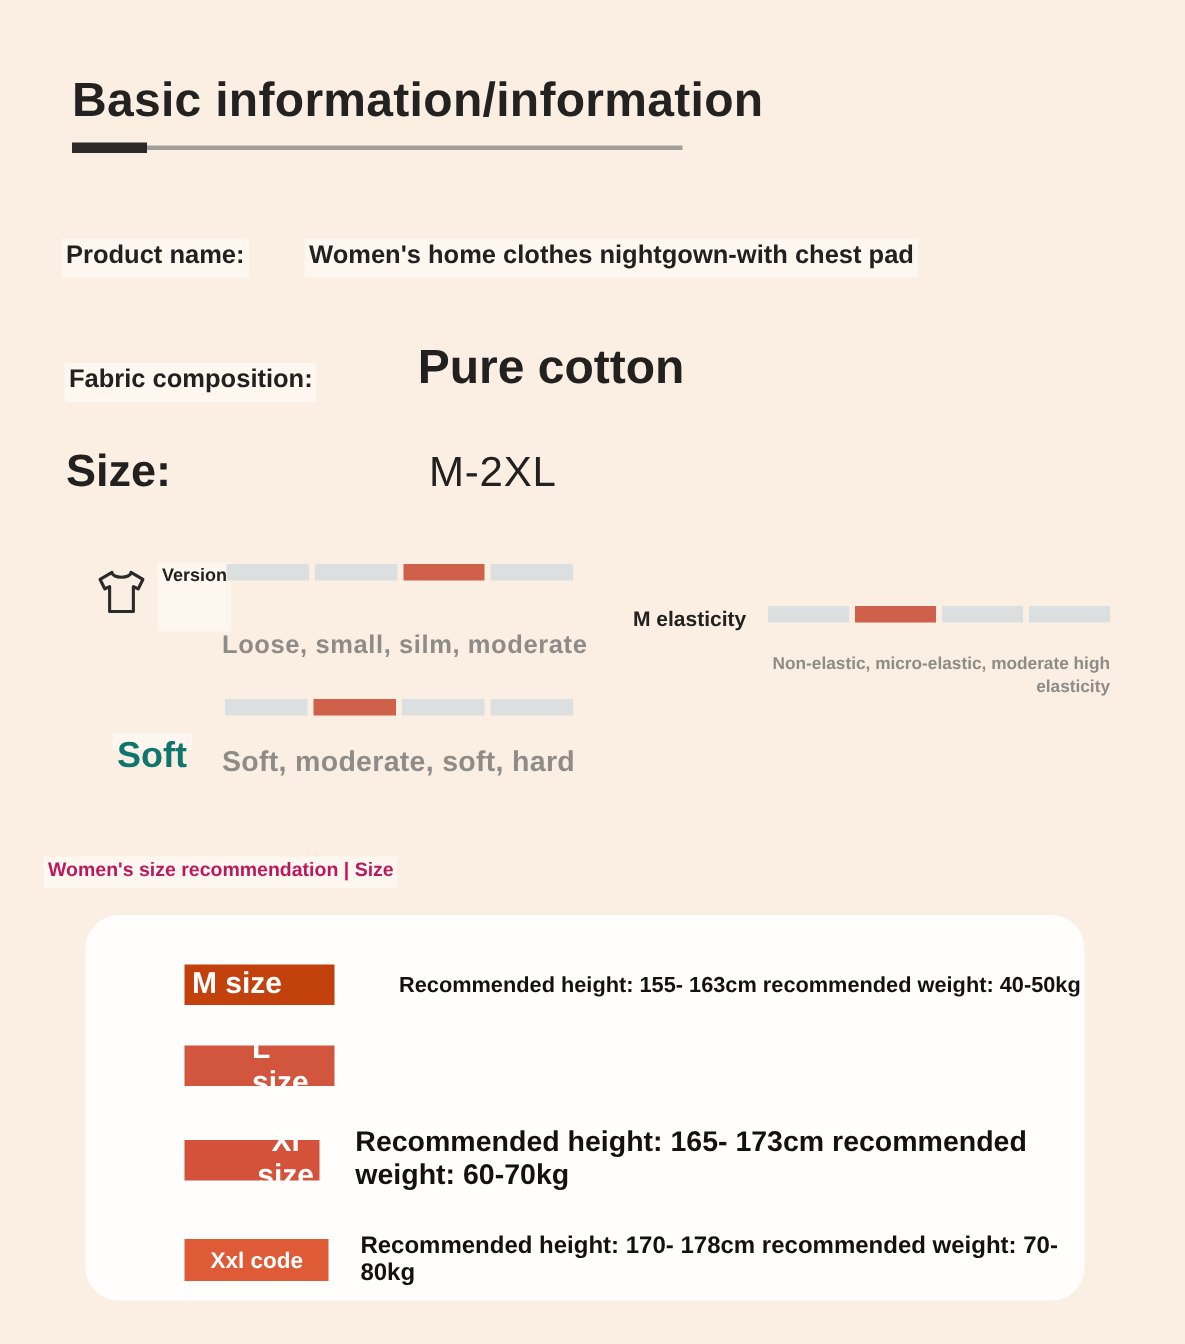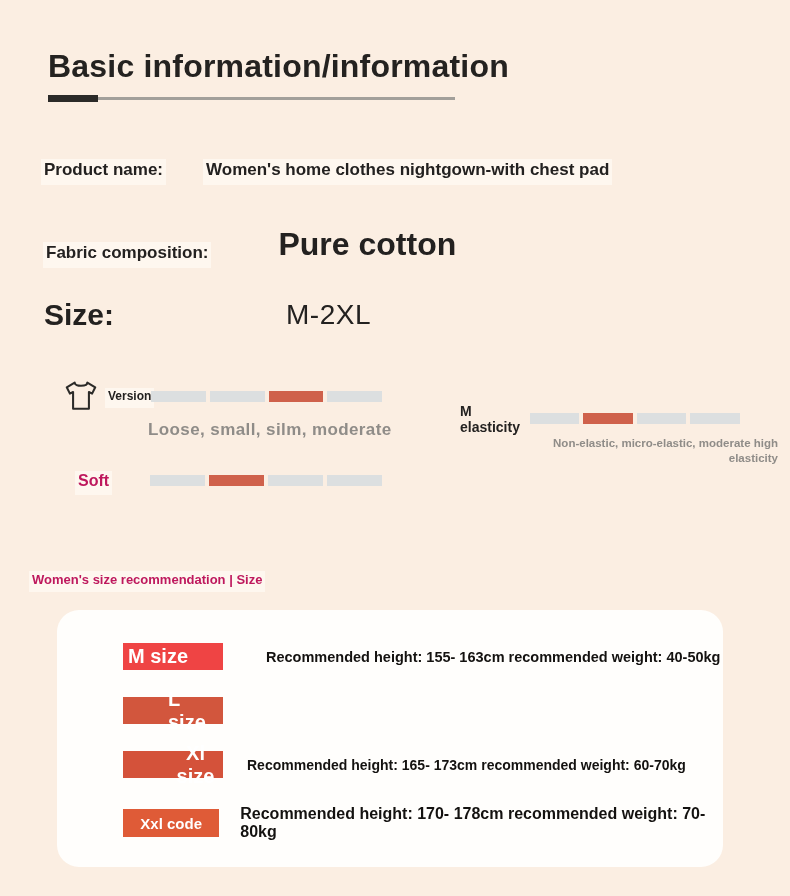--- a/index.html
+++ b/index.html
@@ -28,27 +28,27 @@
   .val-fabric { font-size:32px; font-weight:800; margin-left:70px; }
   .row-size { position:absolute; left:44px; top:298px; display:flex; align-items:center; }
   .lab-lg { font-size:30px; font-weight:800; }
   .val-size { font-size:28px; font-weight:400; margin-left:172px; letter-spacing:.5px; }
 
   
   .attrs { position:absolute; left:62px; top:376px; width:678px; display:flex; }
   .col { display:flex; flex-direction:column; }
   .col-left  { width:320px; }
   .col-right { width:318px; margin-left:40px; }
-  .attr-top { display:flex; align-items:center; }
+  .attr-top { display:flex; }
   .h40 { height:40px; } .h29 { height:29px; }
   .mt-left  { margin-top:26px; }
-  .mt-right { margin-top:28px;margin-left:38px; }
+  .mt-right { margin-top:28px; }
   .tshirt { width:38px; height:38px; flex:0 0 auto; }
   .lab-version { font-size:12px; font-weight:800; margin-left:8px; }
-  .lab-soft { font-size:16px; font-weight:800; color:#be185d; margin-left:16px; }
+  .lab-soft { font-size:24px; font-weight:800; color:#0f766e; margin-left:16px;margin-top:24px; }
   .lab-thick { font-size:15px; font-weight:800; }
   .lab-elastic { font-size:14px; font-weight:800; }
   .bar { display:flex; gap:4px; margin-left:auto; height:11px; }
   .bar-l { width:232px; } .bar-r { width:228px; }
   .seg { flex:1; background:#dcdfe0; }
   .seg.active { background:var(--accent,#cf614b); }
   .caption { color:#8f8c88; font-weight:700; white-space:nowrap; margin-top:4px; }
   .cap-version { margin-left:86px; width:232px; text-align:center; font-size:17px; letter-spacing:.4px; }
   .cap-soft    { margin-left:86px; width:232px; text-align:center; font-size:19px; letter-spacing:.2px; margin-top:3px; }
   .cap-thick   { margin-left:88px; width:228px; text-align:center; font-size:15px; letter-spacing:.2px; }
@@ -57,21 +57,21 @@
   
   .size-heading { position:absolute; left:32px; top:572px; font-size:13px; font-weight:800; color:#be185d; }
   .card { position:absolute; left:57px; top:610px; width:666px; height:257px; background:#fffefc; border-radius:22px; padding-top:33px; }
   .size-row { display:flex; align-items:center; margin-left:66px; margin-bottom:27px; }
   .badge { width:100px; height:27px; color:#fff; font-weight:800; display:flex; align-items:center; justify-content:center; }
   .badge.align-left { justify-content:flex-start; padding-left:5px; }
   .badge-0,.badge-1,.badge-2 { font-size:20px;padding-left:45px; }
   .badge-3 { font-size:15px; height:28px; }
   .size-text { font-weight:700; color:#141210; }
   .text-0,.text-1 { font-size:14.5px; margin-left:43px; }
-  .text-2 { font-size:14px; margin-left:24px; }
+  .text-2 { font-size:19px; margin-left:24px; }
   .text-3 { font-size:16px; margin-left:21px; }
 </style>
 </head>
 <body style="--bg: #fbeee2; --accent: #cf614b;">
 
 <div class="title-sec">
   <div class="page-title">Basic information/information</div>
   <div class="title-underline">
     <div class="u-thick"></div>
     <div class="u-thin"></div>
@@ -113,20 +113,21 @@
     <div class="mt-left">
       <div class="attr-top h29">
         <span class="lab-soft patch">Soft</span>
         <div class="bar bar-l">
             <div class="seg"></div>
             <div class="seg active"></div>
             <div class="seg"></div>
             <div class="seg"></div>
           </div>
       </div>
+      <div class="caption cap-soft">Soft, moderate, soft, hard</div>
     </div>
   </div>
   <div class="col col-right">
     <div class="mt-right">
       <div class="attr-top h29">
         <span class="lab-elastic">M elasticity</span>
         <div class="bar bar-r">
             <div class="seg"></div>
             <div class="seg active"></div>
             <div class="seg"></div>
@@ -135,21 +136,21 @@
       </div>
       <div class="caption cap-elastic">Non-elastic, micro-elastic, moderate high elasticity</div>
     </div>
   </div>
 </div>
 
 <div class="size-heading patch">Women's size recommendation | Size</div>
 
 <div class="card">
   <div class="size-row">
-    <div class="badge badge-0 align-left" style="background: #ef4444;">M size</div>
+    <div class="badge badge-0 align-left" style="background: #c2410c;">M size</div>
     <div class="size-text text-0">Recommended height: 155- 163cm recommended weight: 40-50kg</div>
   </div>
   <div class="size-row">
     <div class="badge badge-1" style="background: rgb(210, 86, 61);">L size</div>
   </div>
   <div class="size-row">
     <div class="badge badge-2" style="background: rgb(212, 82, 58); text-align: center;">Xl size</div>
     <div class="size-text text-2">Recommended height: 165- 173cm recommended weight: 60-70kg</div>
   </div>
   <div class="size-row">

